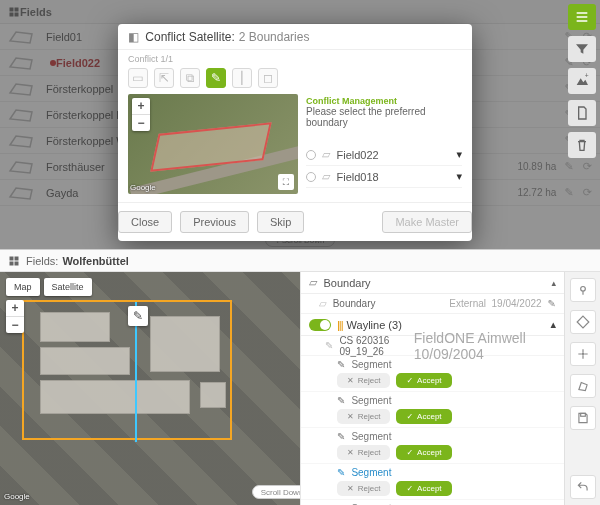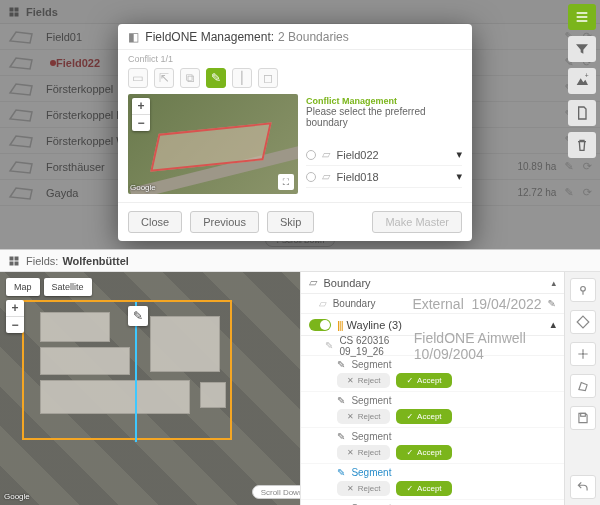--- a/index.html
+++ b/index.html
@@ -42,21 +42,21 @@
   .zoom{position:absolute;left:4px;top:4px;width:18px;background:#fff;border-radius:2px;box-shadow:0 1px 3px rgba(0,0,0,.4);font-weight:bold;color:#555;text-align:center;line-height:16px;font-size:12px}
   .zoom div{border-bottom:1px solid #ddd}
   .fs{position:absolute;right:4px;bottom:4px;width:16px;height:16px;background:#fff;border-radius:2px;display:flex;align-items:center;justify-content:center;font-size:9px;color:#666}
   .gtag{position:absolute;left:2px;bottom:2px;font-size:8px;color:#fff;text-shadow:0 0 2px #000}
   .modal-right{flex:1;padding-top:2px}
   .modal-right .lbl{font-size:9px;color:#7bb51b;font-weight:600}
   .modal-right .inst{font-size:10px;color:#666;margin-bottom:16px}
   .opt{display:flex;align-items:center;height:22px;border-bottom:1px solid #f2f2f2;font-size:11px;color:#555;gap:6px}
   .opt .radio{width:10px;height:10px;border:1px solid #bbb;border-radius:50%}
   .opt .chev{margin-left:auto;color:#333}
-  .modal-ftr{display:flex;gap:8px;padding:8px 10px;border-top:1px solid #eee}
+  .modal-ftr{display:flex;gap:8px;padding:8px 0;border-top:1px solid #eee}
   .btn{height:22px;padding:0 12px;border:1px solid #ccc;border-radius:3px;background:#f5f5f5;display:flex;align-items:center;font-size:11px;color:#666}
   .btn.muted{color:#bbb;margin-left:auto}
 
   
   .lower{position:relative;height:255px}
   .lower-hdr{height:22px;display:flex;align-items:center;padding:0 8px;border-bottom:1px solid #e2e2e2;font-size:11px;color:#666;background:#fafafa}
   .lower-hdr .crumb{font-weight:600;color:#444;margin-left:4px}
   .lower-body{display:flex;height:233px}
   .sat{width:300px;position:relative;background:
     linear-gradient(rgba(0,0,0,.05),rgba(0,0,0,.05)),
@@ -75,21 +75,21 @@
   .sat .gtag{left:4px;bottom:4px}
   .sat .sd{position:absolute;left:252px;bottom:6px;width:60px;height:14px;background:#fff;border:1px solid #ccc;border-radius:7px;font-size:8px;display:flex;align-items:center;justify-content:center;color:#888}
 
   .panel{flex:1;background:#fff;border-left:1px solid #e6e6e6;overflow:hidden;display:flex}
   .panel-inner{flex:1;overflow-y:auto}
   .panel-inner::-webkit-scrollbar{width:6px}
   .panel-inner::-webkit-scrollbar-thumb{background:#ccc;border-radius:3px}
   .phdr{height:22px;display:flex;align-items:center;padding:0 8px;font-size:11px;border-bottom:1px solid #eee;color:#555}
   .phdr .tri{margin-left:auto;font-size:9px;color:#666}
   .psub{height:20px;display:flex;align-items:center;padding:0 8px 0 18px;font-size:10px;color:#666;border-bottom:1px solid #f2f2f2}
-  .psub .meta{margin-left:auto;color:#aaa;font-size:14px}
+  .psub .meta{margin-left:auto;color:#aaa;font-size:10px}
   .wayline-row{height:22px;display:flex;align-items:center;padding:0 8px;font-size:11px;border-bottom:1px solid #eee}
   .wayline-row .toggle{width:22px;height:12px;border-radius:6px;background:#7bb51b;margin-right:6px;position:relative}
   .wayline-row .toggle::after{content:"";position:absolute;right:1px;top:1px;width:10px;height:10px;background:#fff;border-radius:50%}
   .wayline-row .bars{color:#e59400;margin-right:4px;letter-spacing:-1px}
   .cs{height:20px;display:flex;align-items:center;padding:0 8px 0 24px;font-size:10px;color:#666;border-bottom:1px solid #f4f4f4}
   .cs .meta{margin-left:auto;color:#aaa;font-size:14px}
   .seg{padding:3px 8px 3px 36px;border-bottom:1px solid #f6f6f6}
   .seg-top{display:flex;align-items:center;font-size:10px;color:#777;gap:6px}
   .seg-top.blue{color:#2a8ecb}
   .seg-actions{display:flex;gap:6px;margin-top:3px}
@@ -109,21 +109,21 @@
 </head>
 <body>
 <div class="root">
 
 <div class="upper">
   <div class="list-bg">
     <div class="list-header">
       <svg class="ico-sm" viewBox="0 0 24 24">
             <path fill="#666" d="M3 3h8v8H3zM13 3h8v8h-8zM3 13h8v8H3zM13 13h8v8h-8z"></path>
           </svg>
-      <span class="col-title" style="margin-left:6px">Fields</span>
+      <span class="col-title" style="margin-left:0">Fields</span>
     </div>
     <div class="list-rows" id="list-rows">
           <div class="row">
             <span class="shape"><svg viewBox="0 0 28 16">
                 <path d="M2 12 L8 3 L24 5 L22 14 Z" fill="none" stroke="#bbb" stroke-width="1.5"></path>
               </svg></span>
             <span class="name">Field01</span>
             <span class="area"></span>
             <span class="st">✎ &nbsp; ⟳</span>
           </div>
@@ -207,21 +207,21 @@
     <div class="side-btn">
           <svg viewBox="0 0 24 24">
             <path fill="none" stroke="#666" stroke-width="2" d="M6 7h12M9 7V5h6v2M8 7l1 13h6l1-13"></path>
           </svg>
         </div>
   </div>
 
   <div class="modal">
     <div class="modal-hdr">
       <span class="ico">◧</span>
-      <span>FieldONE Management:</span>
+      <span>Conflict Satellite:</span>
       <span class="count">2 Boundaries</span>
     </div>
     <div class="modal-sub">Conflict 1/1</div>
     <div class="modal-tools">
       <div class="tool">▭</div>
       <div class="tool">⇱</div>
       <div class="tool">⧉</div>
       <div class="tool active">✎</div>
       <div class="tool">⎮</div>
       <div class="tool">◻</div>

